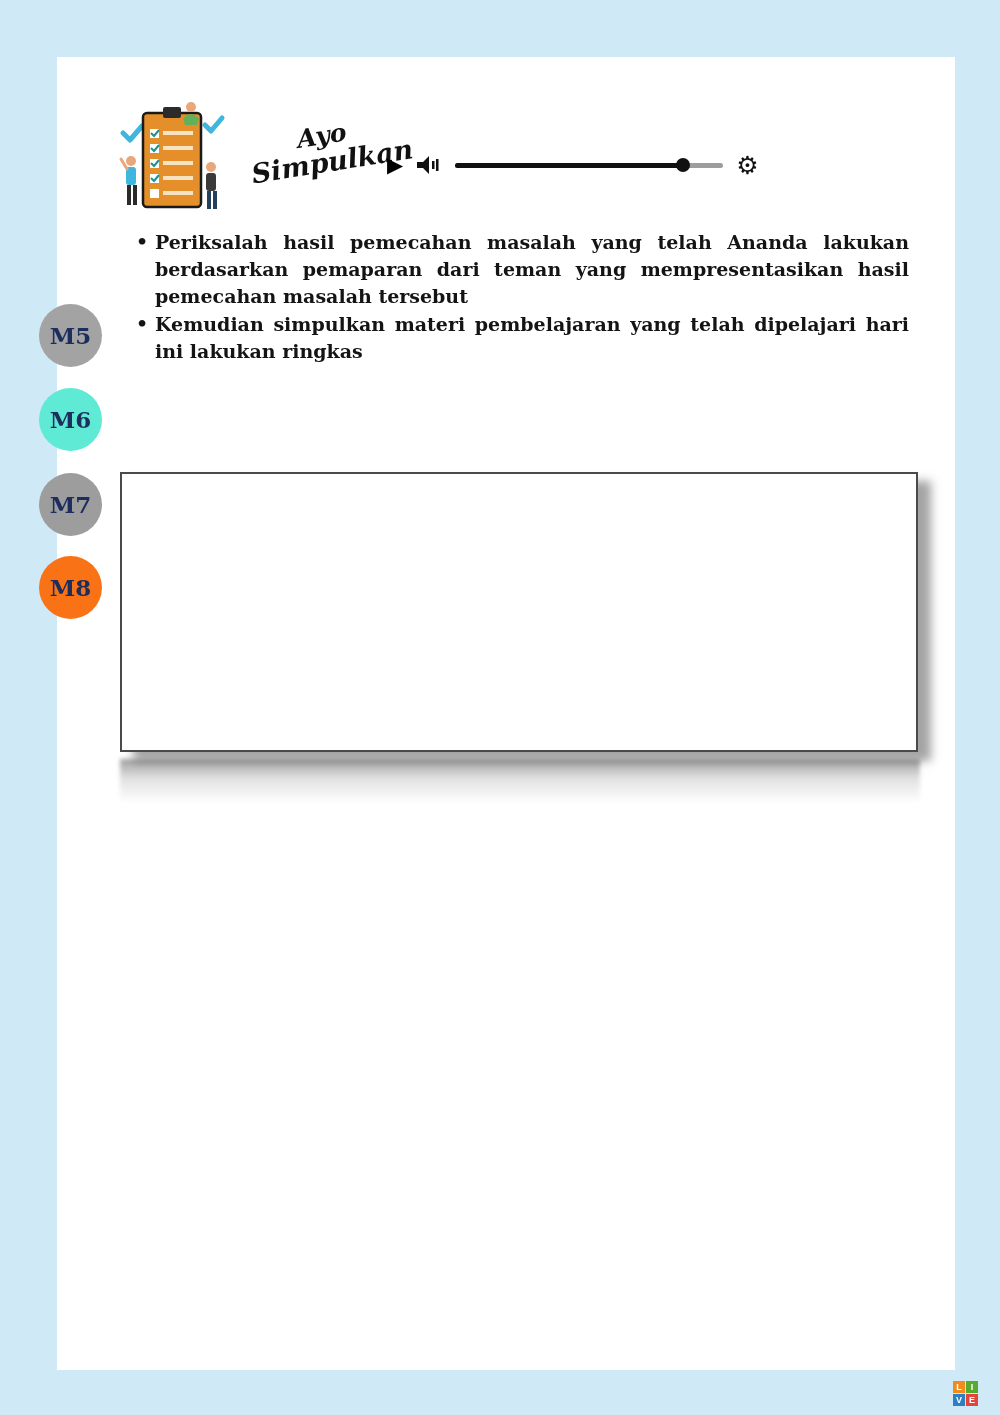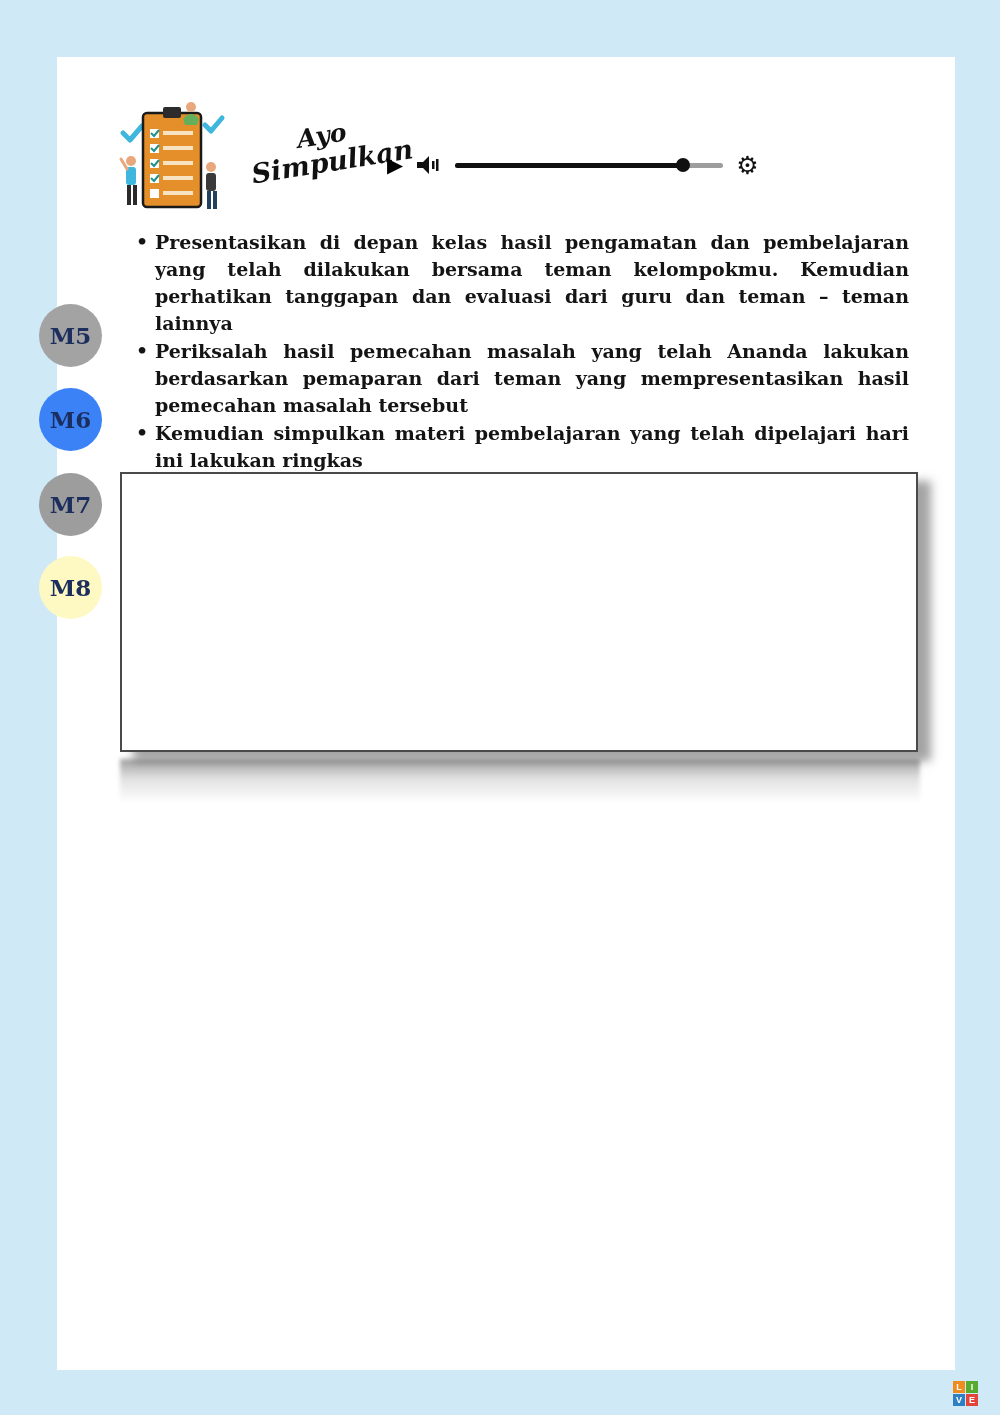--- a/index.html
+++ b/index.html
@@ -192,43 +192,42 @@
     </span>
     <div class="track">
       <div class="track-fill" style="width: 85%;"></div>
       <div class="knob" style="left: 85%;"></div>
     </div>
     <span class="gear-btn">⚙</span>
   </div>
 
   <div class="instructions">
     <ul>
-      <li>Presentasikan di depan kelas hasil pengamatan dan pembelajaran yang telah dilakukan bersama teman kelompokmu. Kemudian perhatikan tanggapan dan evaluasi dari guru dan teman – teman lainnya</li>
       <li>Periksalah hasil pemecahan masalah yang telah Ananda lakukan berdasarkan pemaparan dari teman yang mempresentasikan hasil pemecahan masalah tersebut</li>
       <li>Kemudian simpulkan materi pembelajaran yang telah dipelajari hari ini lakukan ringkas</li>
     </ul>
   </div>
 
   <div class="answer-box">
     <textarea placeholder="" style=""></textarea>
   </div>
   <div class="box-shadow-strip"></div>
 
 </div>
 
 <div class="badge badge-m5" style="background: #a3a3a3;">
   <span>M5</span>
 </div>
-<div class="badge badge-m6" style="background: #3b82f6;">
+<div class="badge badge-m6" style="background: #5eead4;">
   <span>M6</span>
 </div>
 <div class="badge badge-m7" style="background: rgb(157, 157, 157);">
   <span>M7</span>
 </div>
-<div class="badge badge-m8" style="background: #fef9c3;">
+<div class="badge badge-m8" style="background: #f97316;">
   <span>M8</span>
 </div>
 
 <div class="footer">
   <div class="logo-grid">
     <span class="logo-cell" style="background: rgb(240, 140, 30);">L</span>
     <span class="logo-cell" style="background: rgb(86, 171, 47);">I</span>
     <span class="logo-cell" style="background: rgb(47, 128, 195);">V</span>
     <span class="logo-cell" style="background: rgb(226, 69, 60);">E</span>
   </div>

